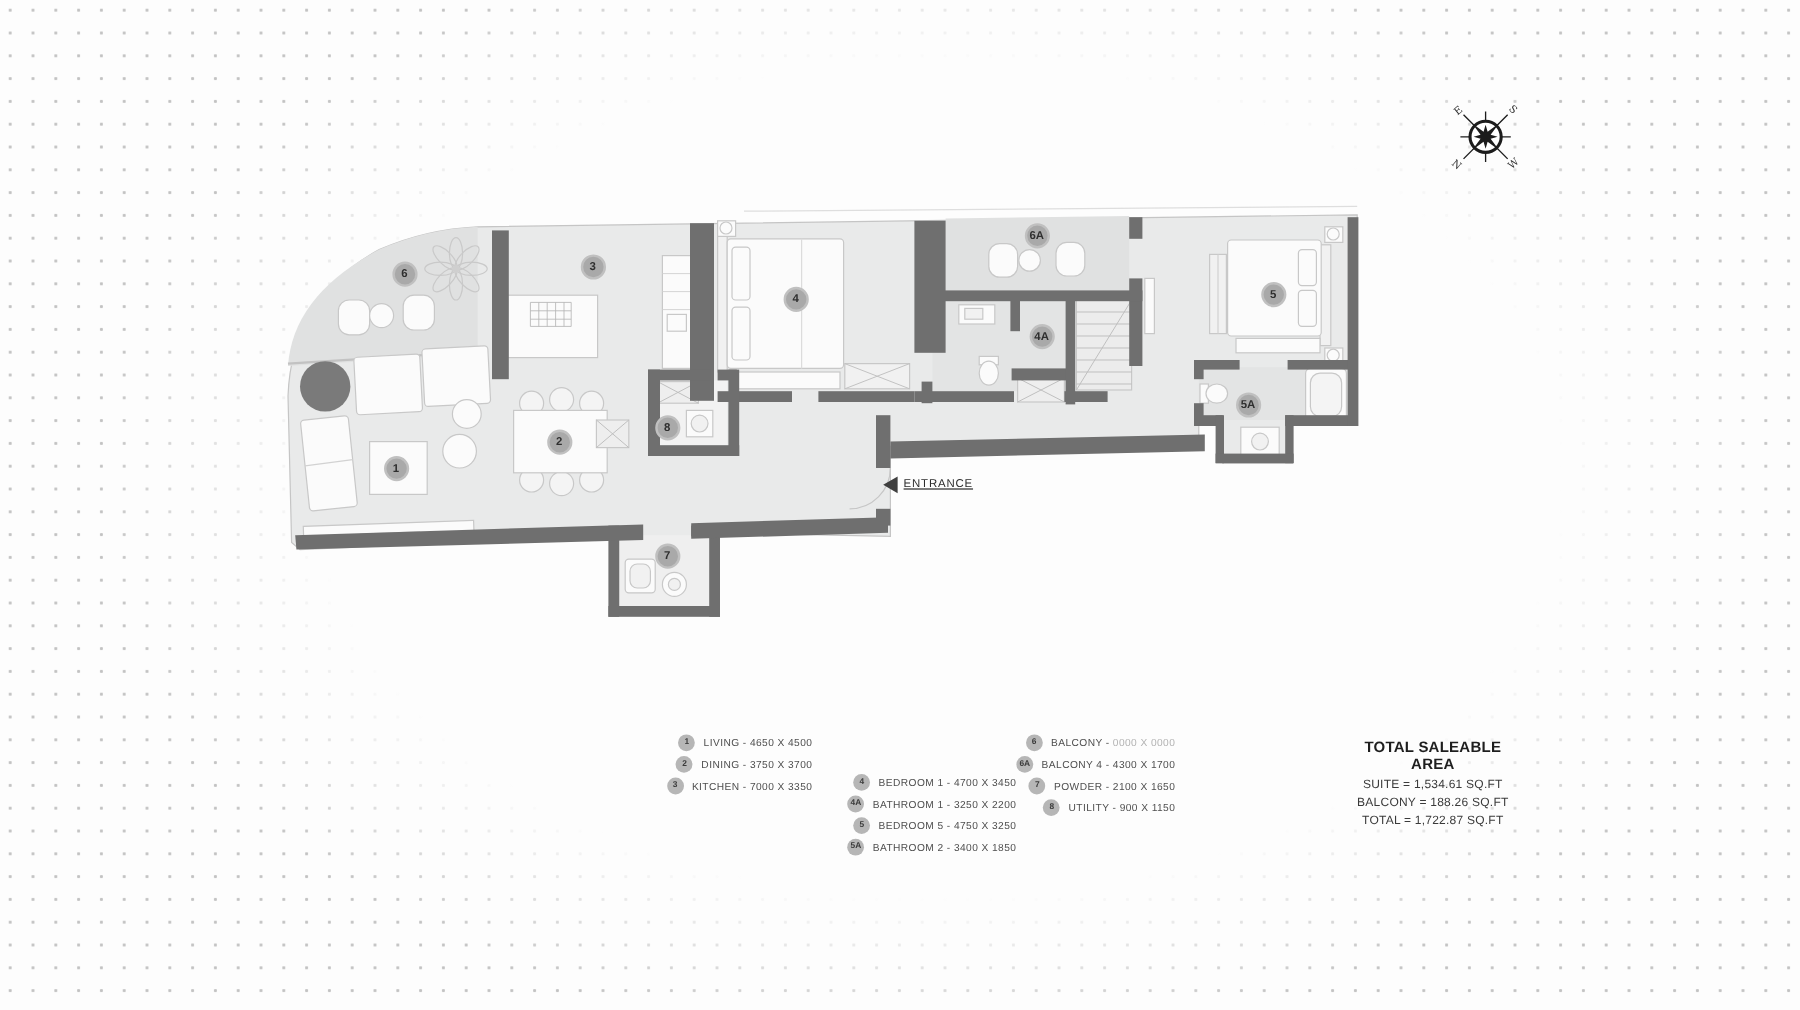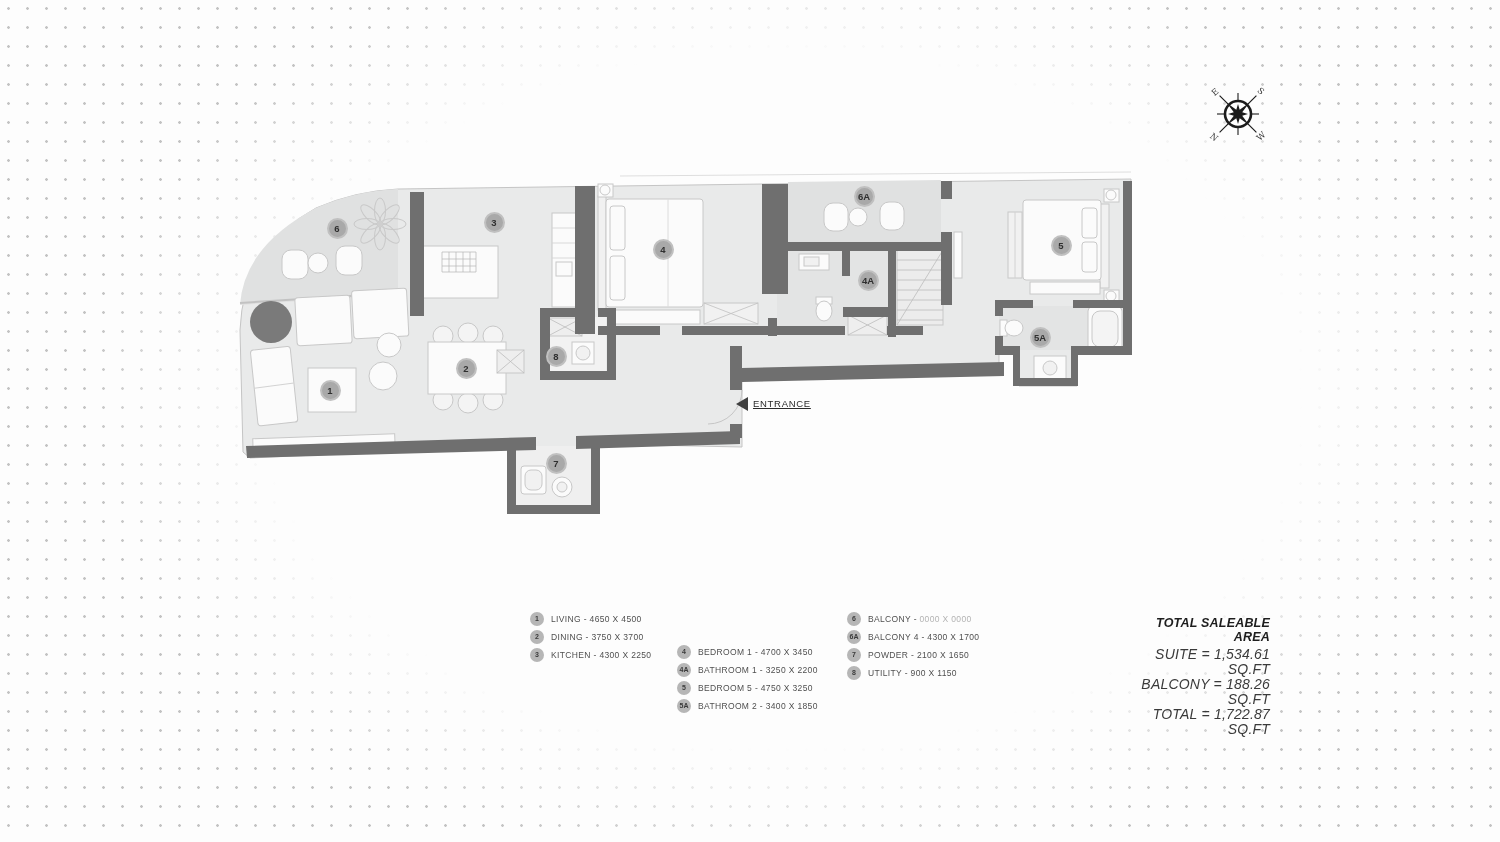--- a/index.html
+++ b/index.html
@@ -32,33 +32,33 @@
     position:absolute;left:753px;top:398px;
     font-size:9.5px;font-weight:500;letter-spacing:.7px;color:#2b2b2b;text-decoration:underline;
   }
   .compass{position:absolute;left:1202px;top:78px;width:72px;height:72px;}
 
   
   .legend{position:absolute;left:530px;top:610px;display:flex;z-index:2;}
   .lg-col{display:flex;flex-direction:column;}
   .lg-col.c1{width:147px;}
   .lg-col.c2{width:170px;margin-top:33px;}
-  .lg-row{display:flex;align-items:center;height:18px;}
+  .lg-row{display:flex;align-items:center;height:18px;justify-content:flex-end;}
   .lg-marker{
     flex:0 0 14px;width:14px;height:14px;border-radius:50%;background:#b6b6b6;
     color:#3a3a3a;font-size:7px;font-weight:700;line-height:14px;text-align:center;
     margin-right:7px;
   }
   .lg-text{font-size:8.5px;color:#4f4f4f;letter-spacing:.35px;white-space:nowrap;}
   .lg-text .dims.muted{color:#b3b3b3;}
 
   
-  .totals{position:absolute;left:1118px;top:616px;width:152px;text-align:right;z-index:2;font-style:italic;}
+  .totals{position:absolute;left:1118px;top:616px;width:152px;text-align:center;z-index:2;}
   .totals-title{font-size:12.5px;font-weight:700;color:#1e1e1e;letter-spacing:.2px;margin-bottom:3px;}
-  .totals-row{font-size:14px;color:#3a3a3a;line-height:15px;letter-spacing:.2px;}
+  .totals-row{font-size:10px;color:#3a3a3a;line-height:15px;letter-spacing:.2px;}
 </style>
 </head>
 <body>
 
 <div class="stage">
 
   <svg class="plan-svg" width="1500" height="842" viewBox="0 0 1500 842" xmlns="http://www.w3.org/2000/svg">
 
     <path d="M 398 189 L 1131 179 L 1131 352 L 1077 352 L 1077 386 L 1019 386 L 1019 352
          L 999 352 L 999 366 L 742 372 L 742 447 L 598 444 L 598 510 L 516 510 L 516 446
@@ -274,21 +274,21 @@
       <div class="lg-row">
         <span class="lg-marker">1</span>
         <span class="lg-text"><span>LIVING</span><span> - </span><span class="dims">4650 X 4500</span></span>
       </div>
       <div class="lg-row">
         <span class="lg-marker">2</span>
         <span class="lg-text"><span>DINING</span><span> - </span><span class="dims">3750 X 3700</span></span>
       </div>
       <div class="lg-row">
         <span class="lg-marker">3</span>
-        <span class="lg-text"><span>KITCHEN</span><span> - </span><span class="dims">4300 X 2250</span></span>
+        <span class="lg-text"><span>KITCHEN</span><span> - </span><span class="dims">7000 X 3350</span></span>
       </div>
     </div>
     <div class="lg-col c2">
       <div class="lg-row">
         <span class="lg-marker">4</span>
         <span class="lg-text"><span>BEDROOM 1</span><span> - </span><span class="dims">4700 X 3450</span></span>
       </div>
       <div class="lg-row">
         <span class="lg-marker">4A</span>
         <span class="lg-text"><span>BATHROOM 1</span><span> - </span><span class="dims">3250 X 2200</span></span>

